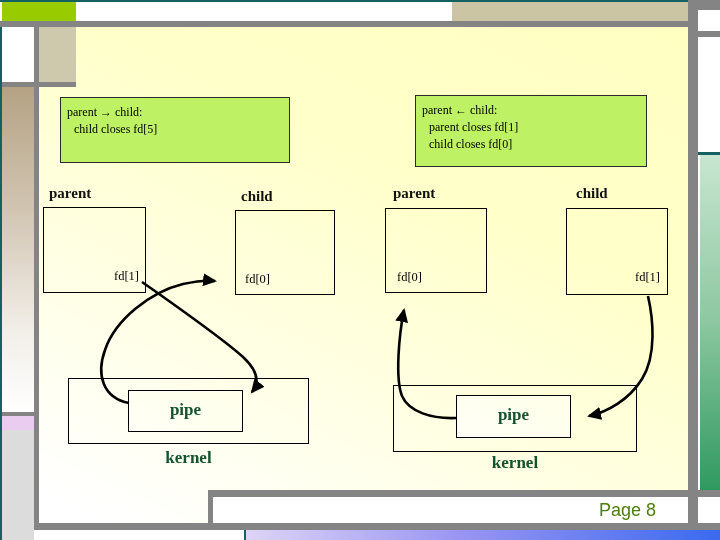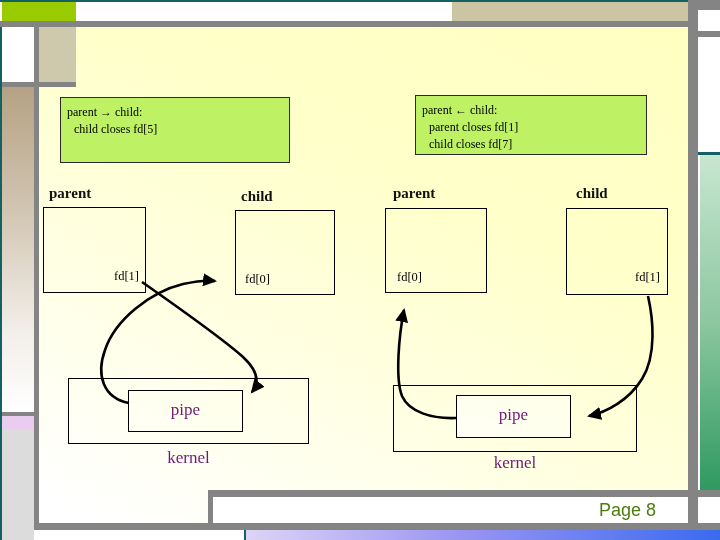--- a/index.html
+++ b/index.html
@@ -28,21 +28,21 @@
 
   
   .title{left:90px;top:28px;font-size:29px;color:#3a3a3a;letter-spacing:0.5px;
          text-shadow:1px 1px 1px rgba(90,85,60,0.55);}
   .codebox{background:#bef264;border:1px solid #2a2a2a;font-size:12px;line-height:17px;
            color:#000;padding:6px 0 0 6px;box-sizing:border-box;}
   .codebox .indent{padding-left:7px;}
   .proc-label{font-weight:700;font-size:15px;color:#111;}
   .dbox{border:1.4px solid #000;box-sizing:border-box;background:transparent;}
   .fd{font-size:12.5px;color:#000;text-align:center;}
-  .pk-label{font-size:17px;color:#701a75;text-align:center;}
+  .pk-label{font-size:17px;color:#14532d;text-align:center;font-weight:bold;}
   .page-label{font-family:"Liberation Sans","DejaVu Sans",sans-serif;font-size:18px;
               color:#4d7c0f;text-align:right;line-height:26px;padding-right:32px;box-sizing:border-box;}
   svg.arrows{left:0;top:0;width:720px;height:540px;pointer-events:none;}
 </style>
 </head>
 <body>
 
 <div id="stage">
 
   <div class="abs slide-body"></div>
@@ -75,24 +75,24 @@
   </div>
   <div class="abs gray" style="left:39px;top:523px;width:681px;height:7px;"></div>
   <div class="abs teal" style="left:244px;top:530px;width:2px;height:10px;"></div>
   <div class="abs bottom-strip"></div>
 
 
   <div class="abs codebox" style="left:60px;top:97px;width:230px;height:66px;">
     <div>parent → child:</div>
     <div class="indent">child closes fd[5]</div>
   </div>
-  <div class="abs codebox" style="left:415px;top:95px;width:232px;height:60px;">
+  <div class="abs codebox" style="left:415px;top:95px;width:232px;height:72px;">
     <div>parent ← child:</div>
     <div class="indent">parent closes fd[1]</div>
-    <div class="indent">child closes fd[7]</div>
+    <div class="indent">child closes fd[0]</div>
   </div>
 
   <div class="abs proc-label" style="left:49px;top:185px;">parent</div>
   <div class="abs dbox" style="left:43px;top:207px;width:103px;height:86px;"></div>
   <div class="abs fd" style="left:43px;top:269px;width:96px;text-align:right;">fd[1]</div>
 
   <div class="abs proc-label" style="left:241px;top:188px;">child</div>
   <div class="abs dbox" style="left:235px;top:210px;width:100px;height:85px;"></div>
   <div class="abs fd" style="left:245px;top:272px;">fd[0]</div>
 

